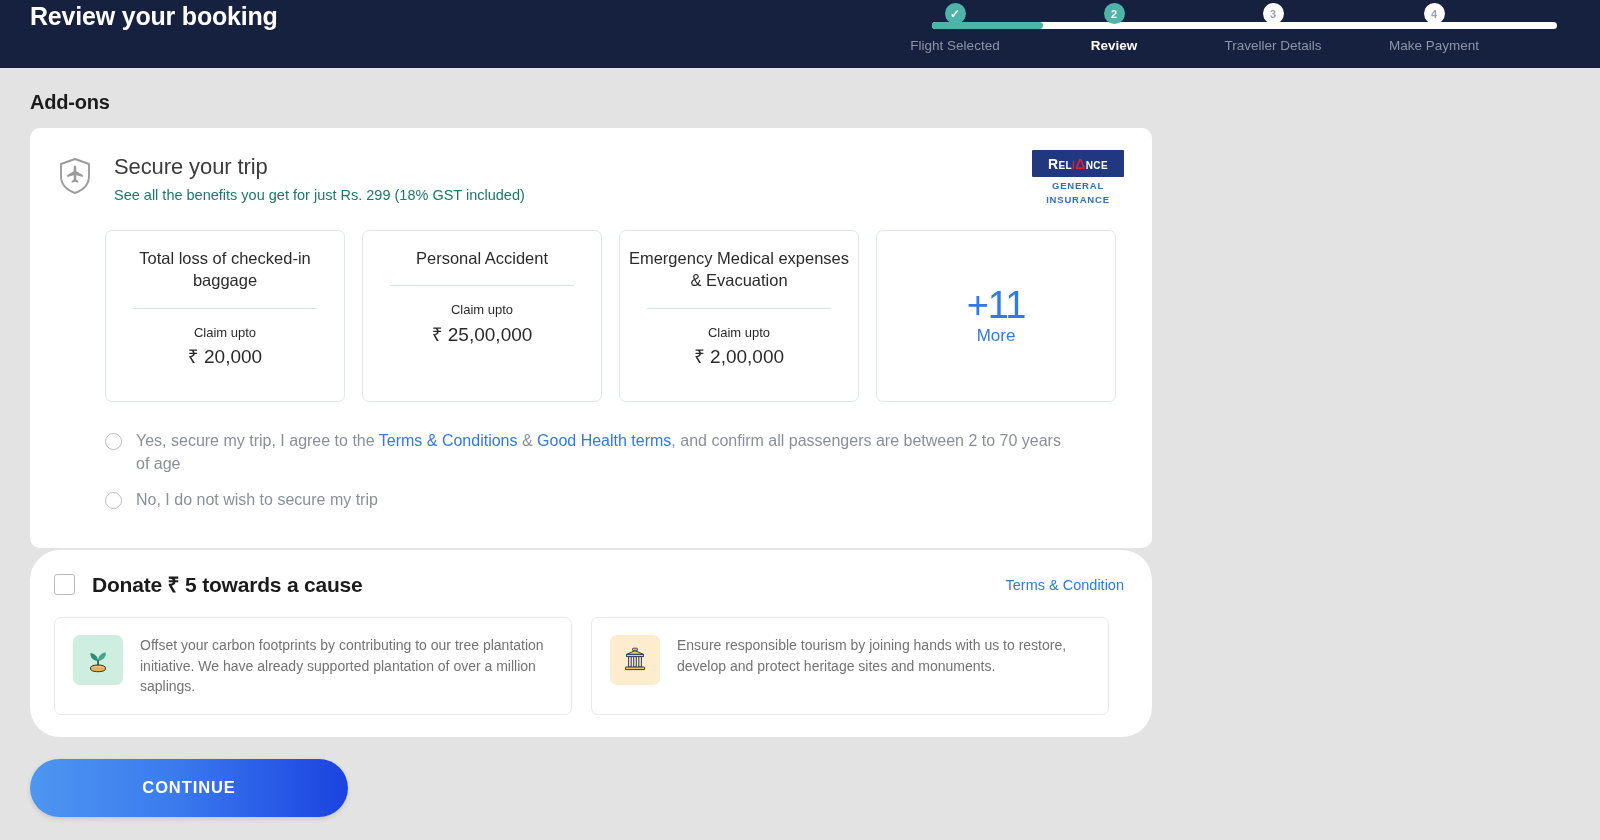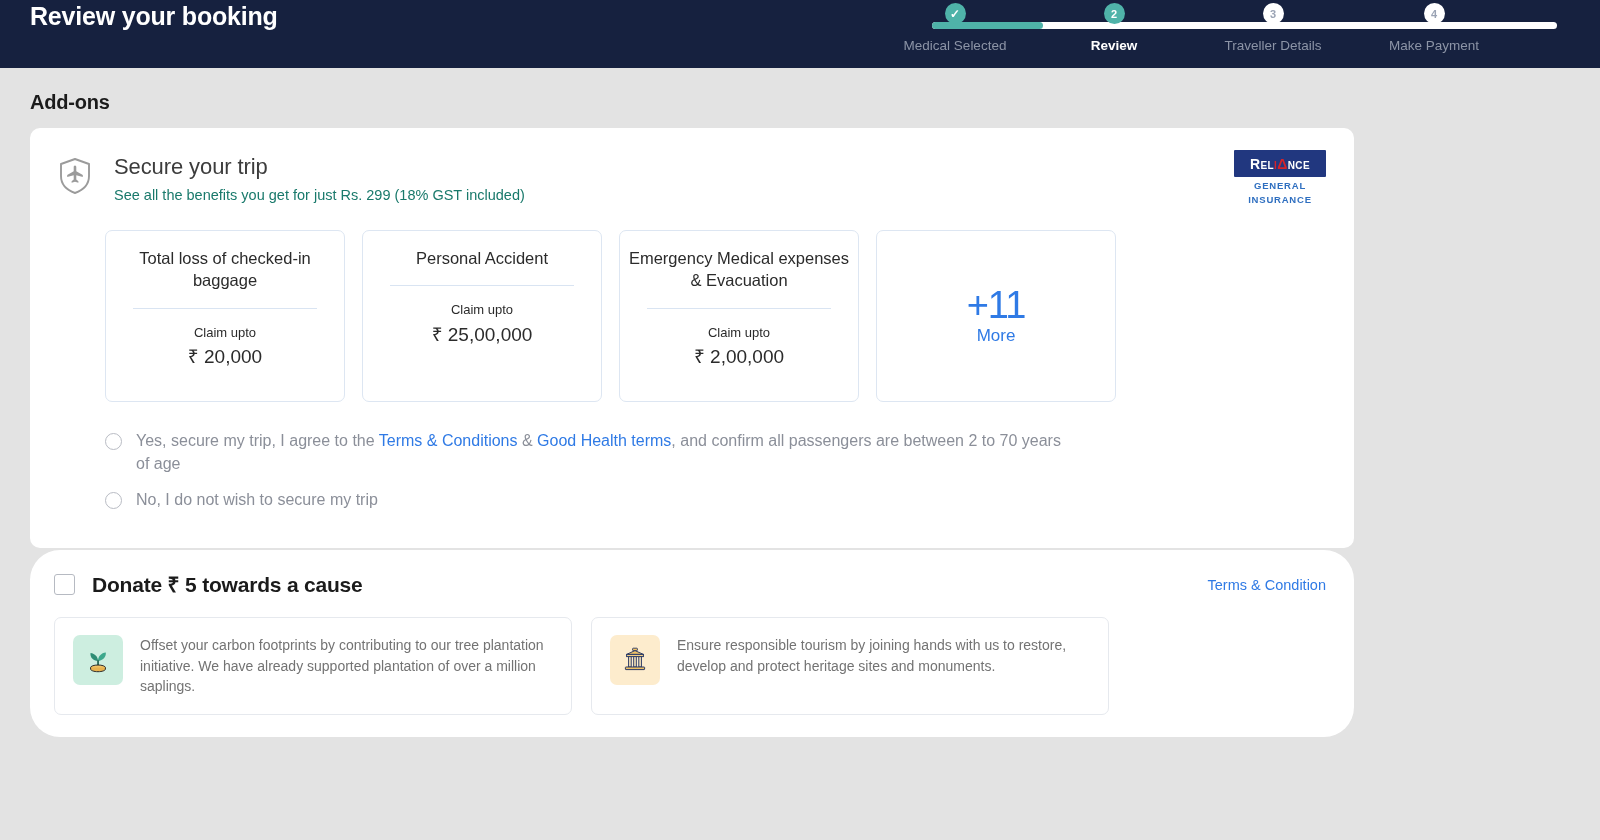--- a/index.html
+++ b/index.html
@@ -102,21 +102,21 @@
   .section-title {
     font-size: 20px;
     font-weight: bold;
     color: #1b1b1b;
     margin-top: 23px;
     margin-bottom: 14px;
     letter-spacing: -0.2px;
   }
 
   .card {
-    width: 1324px;
+    width: 1122px;
     background: #ffffff;
     border-radius: 10px;
   }
 
   
   .ins-card { padding: 26px 28px 22px 28px; position: relative; }
 
   .ins-head { display: flex; align-items: flex-start; }
 
   .shield-wrap { width: 42px; padding-top: 3px; flex: none; }
@@ -336,21 +336,21 @@
 
   <div class="stepper">
     <div class="stepper-track">
       <div class="stepper-fill" style="width: 17.8333%;"></div>
     </div>
 
     <div class="step" style="left:-42px;">
       <div class="step-dot done">
         <span class="check-glyph">✓</span>
       </div>
-      <div class="step-label">Medical Selected</div>
+      <div class="step-label">Flight Selected</div>
     </div>
 
     <div class="step" style="left:117px;">
       <div class="step-dot active">2</div>
       <div class="step-label current">Review</div>
     </div>
 
     <div class="step" style="left:276px;">
       <div class="step-dot todo">3</div>
       <div class="step-label">Traveller Details</div>
@@ -469,13 +469,14 @@
             <rect x="13.7" y="11.6" width="2.6" height="10.4" fill="#fbe6b8" stroke="#2b3a66" stroke-width="1"></rect>
             <rect x="18.8" y="11.6" width="2.6" height="10.4" fill="#fbe6b8" stroke="#2b3a66" stroke-width="1"></rect>
             <rect x="5.4" y="22" width="19.2" height="2.6" rx="0.5" fill="#f0c265" stroke="#2b3a66" stroke-width="1"></rect>
           </svg>
         </div>
         <div class="cause-text">Ensure responsible tourism by joining hands with us to restore, develop and protect heritage sites and monuments.</div>
       </div>
     </div>
   </div>
 
+  <button class="continue-btn">CONTINUE</button>
 </div>
 
 </body></html>

